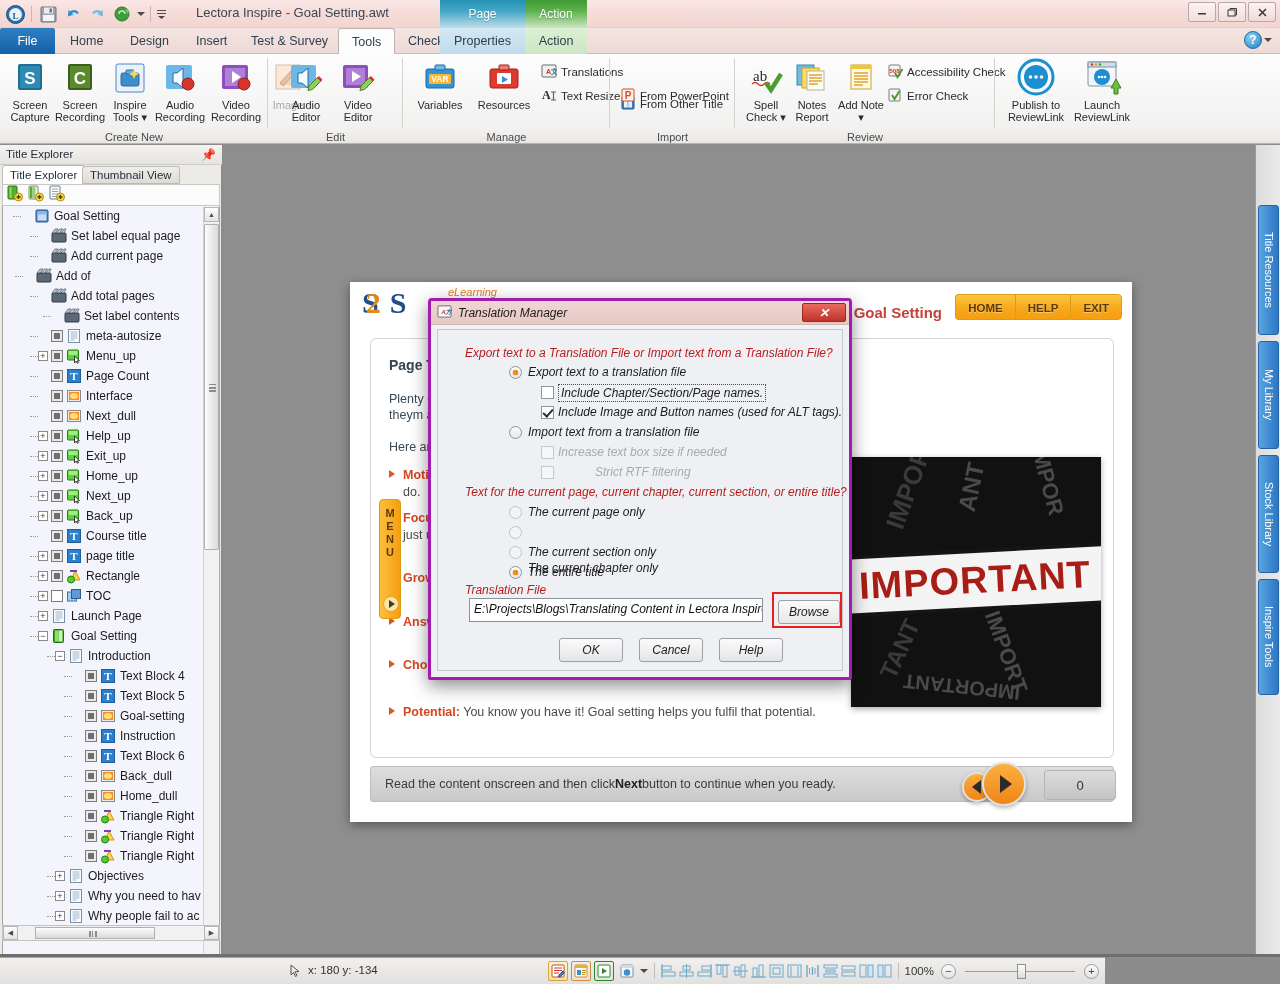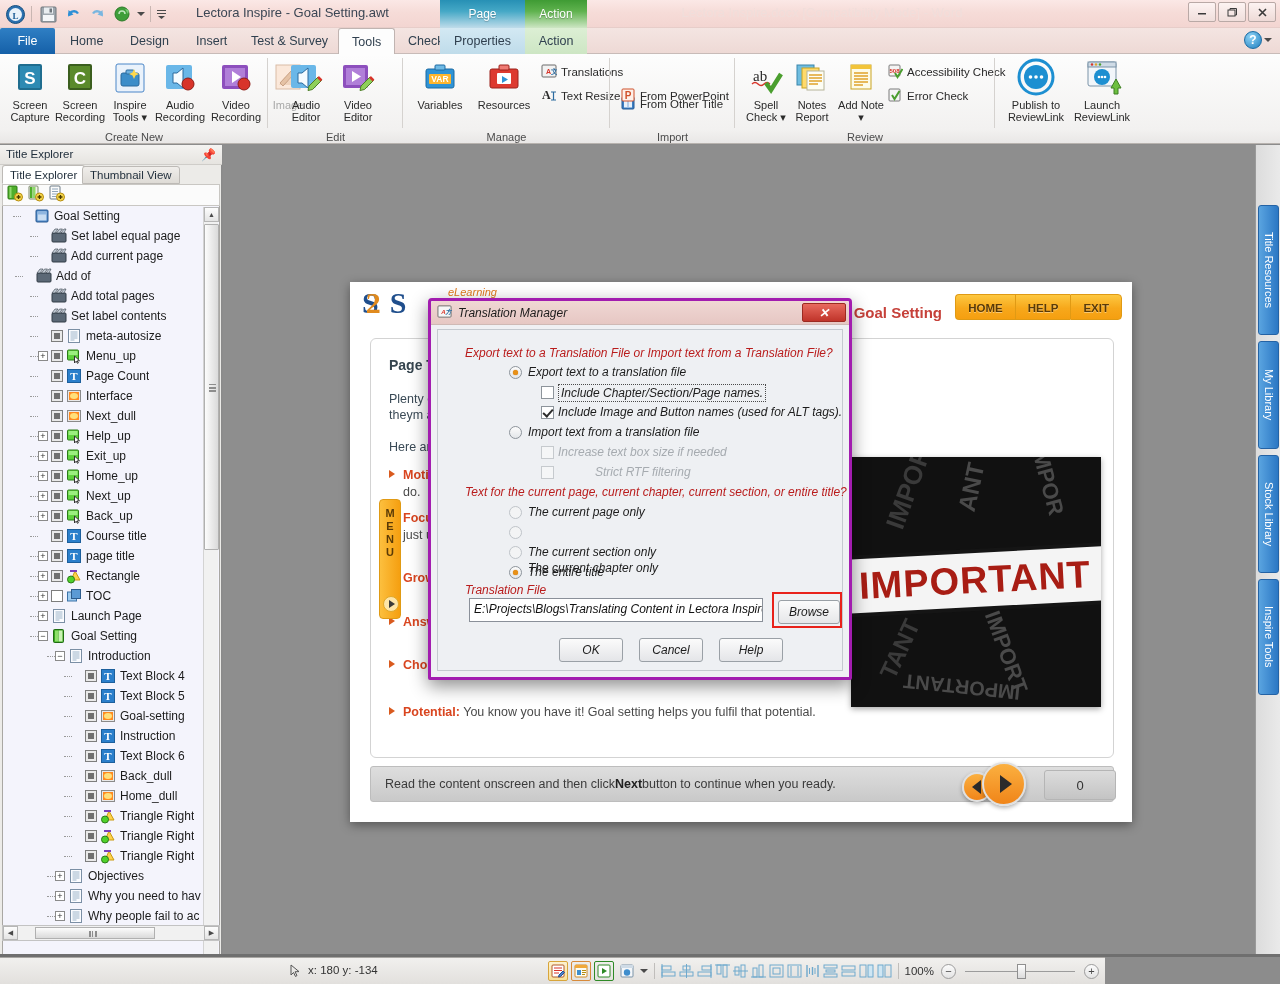--- a/index.html
+++ b/index.html
@@ -868,21 +868,21 @@
         <div class="trow" style="padding-left: 21px;">
           <span class="tdots"></span>
           <span class="texp-spacer"></span>
           <span style="width: 0px; flex: 0 0 auto;"></span>
           <span class="ticon"><svg width="16" height="16" viewBox="0 0 16 16">
               <rect x="1" y="5" width="14" height="9" rx="1" fill="#5b6876" stroke="#333c46"></rect>
               <path d="M1 5 L4 1 L7 1 L4 5 Z M5.5 5 L8.5 1 L11.5 1 L8.5 5 Z M10 5 L13 1 L15 1 L13 5 Z" fill="#c3ccd6" stroke="#333c46" stroke-width=".6"></path>
             </svg></span>
           <span class="tlabel">Add total pages</span>
         </div>
-        <div class="trow" style="padding-left: 21px;">
+        <div class="trow" style="padding-left: 34px;">
           <span class="tdots"></span>
           <span class="texp-spacer"></span>
           <span style="width: 0px; flex: 0 0 auto;"></span>
           <span class="ticon"><svg width="16" height="16" viewBox="0 0 16 16">
               <rect x="1" y="5" width="14" height="9" rx="1" fill="#5b6876" stroke="#333c46"></rect>
               <path d="M1 5 L4 1 L7 1 L4 5 Z M5.5 5 L8.5 1 L11.5 1 L8.5 5 Z M10 5 L13 1 L15 1 L13 5 Z" fill="#c3ccd6" stroke="#333c46" stroke-width=".6"></path>
             </svg></span>
           <span class="tlabel">Set label contents</span>
         </div>
         <div class="trow" style="padding-left: 21px;">

